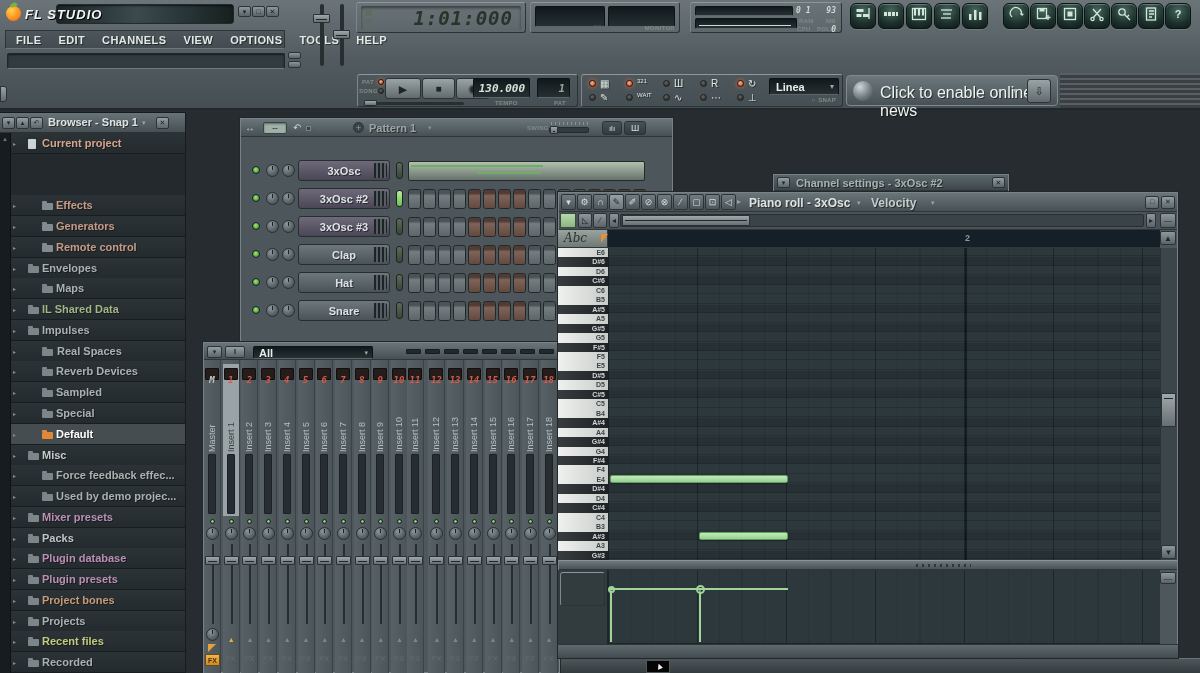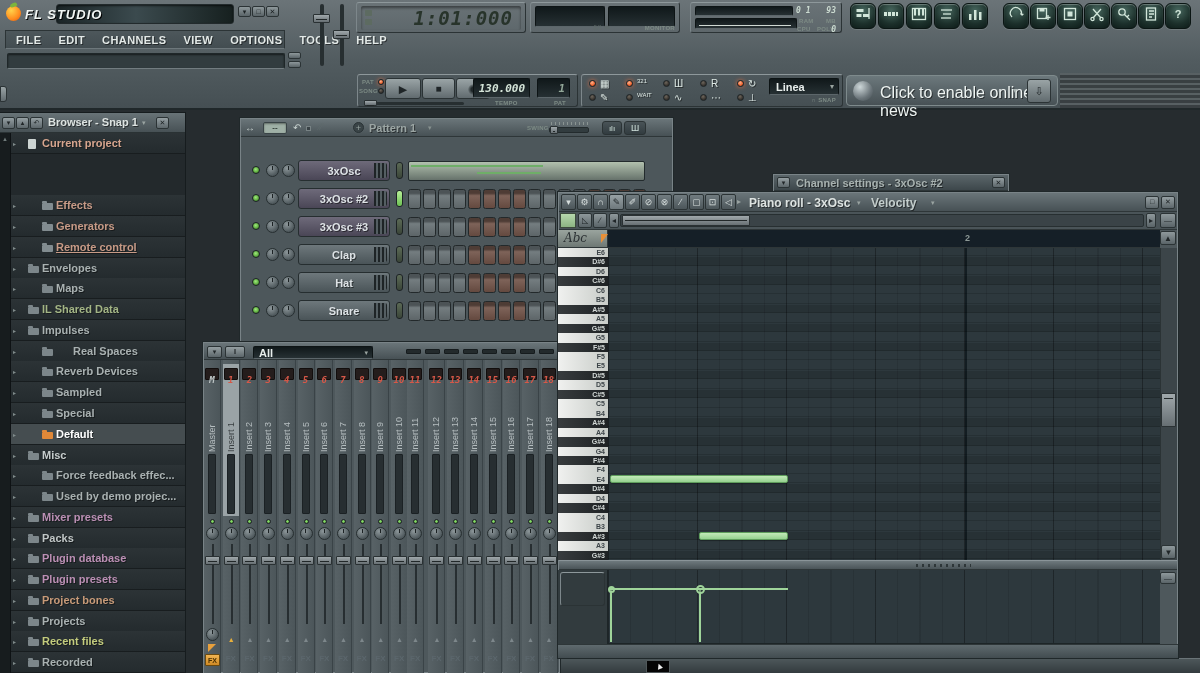--- a/index.html
+++ b/index.html
@@ -338,21 +338,21 @@
           <div class="b-label" style="left: 45px; color: rgb(199, 154, 134);">Effects</div>
         </div>
         <div class="b-row" style="top: 83px;">
           <div class="b-arrow">▸</div>
           <div class="icon-folder" style="left: 31px; background: rgb(130, 140, 144);"></div>
           <div class="b-label" style="left: 45px; color: rgb(199, 154, 134);">Generators</div>
         </div>
         <div class="b-row" style="top: 104px;">
           <div class="b-arrow">▸</div>
           <div class="icon-folder" style="left: 31px; background: rgb(130, 140, 144);"></div>
-          <div class="b-label" style="left: 45px; color: rgb(199, 154, 134); text-decoration: underline;">Remote control</div>
+          <div class="b-label" style="left: 45px; color: rgb(199, 154, 134);">Remote control</div>
         </div>
         <div class="b-row" style="top: 125px;">
           <div class="b-arrow">▸</div>
           <div class="icon-folder" style="left: 17px; background: rgb(124, 134, 138);"></div>
           <div class="b-label" style="left: 31px; color: rgb(169, 177, 177);">Envelopes</div>
         </div>
         <div class="b-row" style="top: 145px;">
           <div class="b-arrow">▸</div>
           <div class="icon-folder" style="left: 31px; background: rgb(124, 134, 138);"></div>
           <div class="b-label" style="left: 45px; color: rgb(169, 177, 177);">Maps</div>
@@ -363,21 +363,21 @@
           <div class="b-label" style="left: 31px; color: rgb(163, 181, 133);">IL Shared Data</div>
         </div>
         <div class="b-row" style="top: 187px;">
           <div class="b-arrow">▸</div>
           <div class="icon-folder" style="left: 17px; background: rgb(124, 134, 138);"></div>
           <div class="b-label" style="left: 31px; color: rgb(169, 177, 177);">Impulses</div>
         </div>
         <div class="b-row" style="top: 208px;">
           <div class="b-arrow">▸</div>
           <div class="icon-folder" style="left: 31px; background: rgb(124, 134, 138);"></div>
-          <div class="b-label" style="left: 62px; color: rgb(169, 177, 177); text-align: right;">Real Spaces</div>
+          <div class="b-label" style="left: 46px; color: rgb(169, 177, 177); text-align: right;">Real Spaces</div>
         </div>
         <div class="b-row" style="top: 228px;">
           <div class="b-arrow">▸</div>
           <div class="icon-folder" style="left: 31px; background: rgb(124, 134, 138);"></div>
           <div class="b-label" style="left: 45px; color: rgb(169, 177, 177);">Reverb Devices</div>
         </div>
         <div class="b-row" style="top: 249px;">
           <div class="b-arrow">▸</div>
           <div class="icon-folder" style="left: 31px; background: rgb(124, 134, 138);"></div>
           <div class="b-label" style="left: 45px; color: rgb(169, 177, 177);">Sampled</div>

